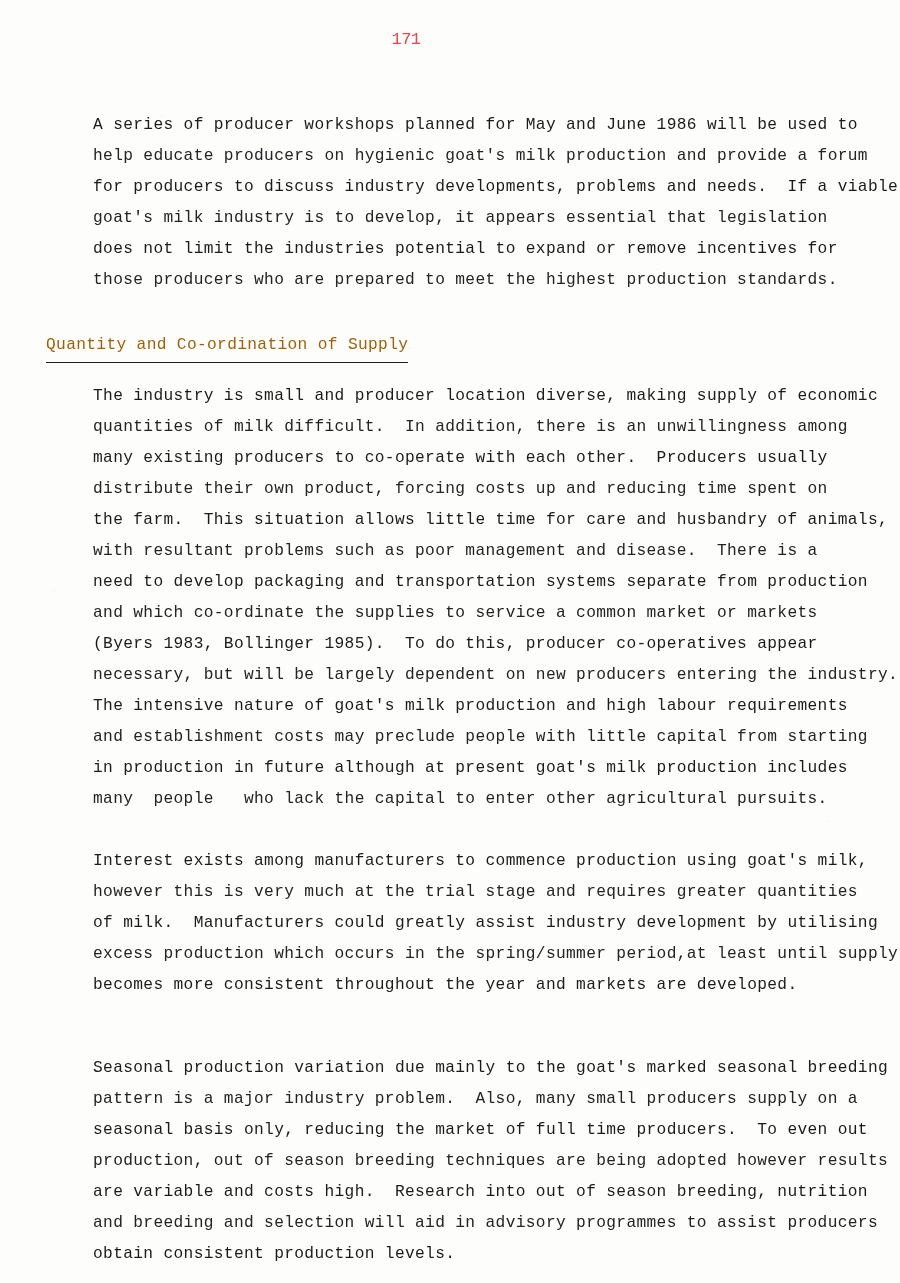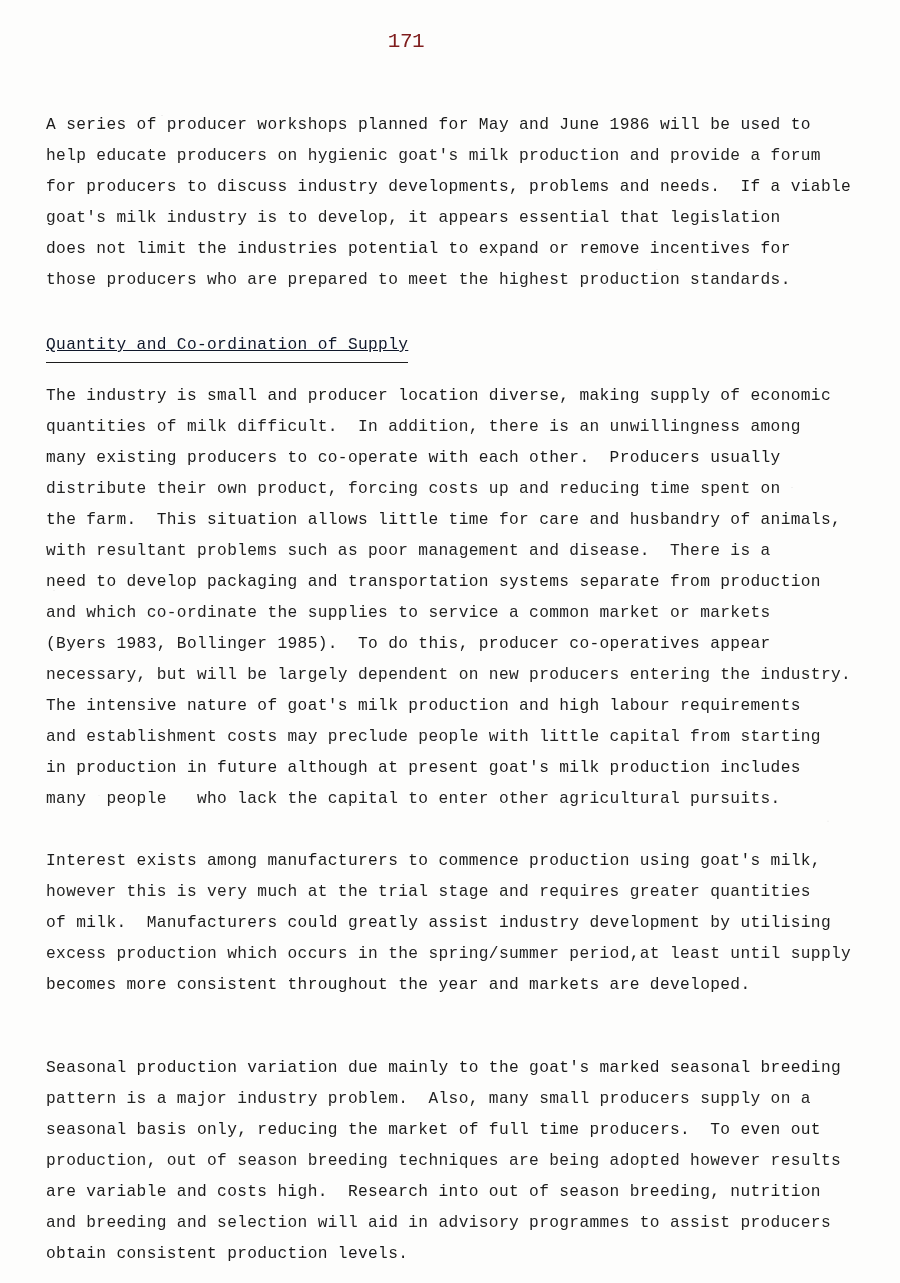--- a/index.html
+++ b/index.html
@@ -32,23 +32,23 @@
       radial-gradient(circle at 66% 92%, rgba(0,0,0,0.04) 0 0.6px, transparent 0.9px),
       radial-gradient(circle at 11% 62%, rgba(0,0,0,0.04) 0 0.6px, transparent 0.9px);
   }
 
   .page-number {
     position: absolute;
     top: 30px;
     left: 0;
     width: 812px;
     text-align: center;
-    font-size: 21px;
+    font-size: 17px;
     letter-spacing: -0.5px;
-    color: #7f1d1d;
+    color: #ef4444;
   }
 
   .body-col {
     position: absolute;
     left: 46px;
     top: 110px;
     width: 800px;
   }
 
   .para {
@@ -57,36 +57,36 @@
     line-height: 31px;
     letter-spacing: 0.35px;
     white-space: pre-wrap;
     color: #1c1c1c;
   }
 
   .line {
     display: block;
     height: 31px;
     white-space: pre;
+    margin-left: 47px;
   }
 
   .gap-sm { height: 18px; }
   .gap-md { height: 31px; }
   .gap-lg { height: 34px; }
 
   .heading {
     font-size: 16.2px;
     line-height: 31px;
     letter-spacing: 0.35px;
     display: inline-block;
     border-bottom: 1.6px solid #1c1c1c;
     padding-bottom: 1px;
     white-space: pre;
-    color: #0f172a;
-    text-decoration: underline;
+    color: #a16207;
   }
   .heading-row { height: 33px; }
 
   
   .para .line:nth-child(odd)  { color: #1b1b1b; }
   .para .line:nth-child(even) { color: #232323; }
 </style>
 </head>
 <body>
 

